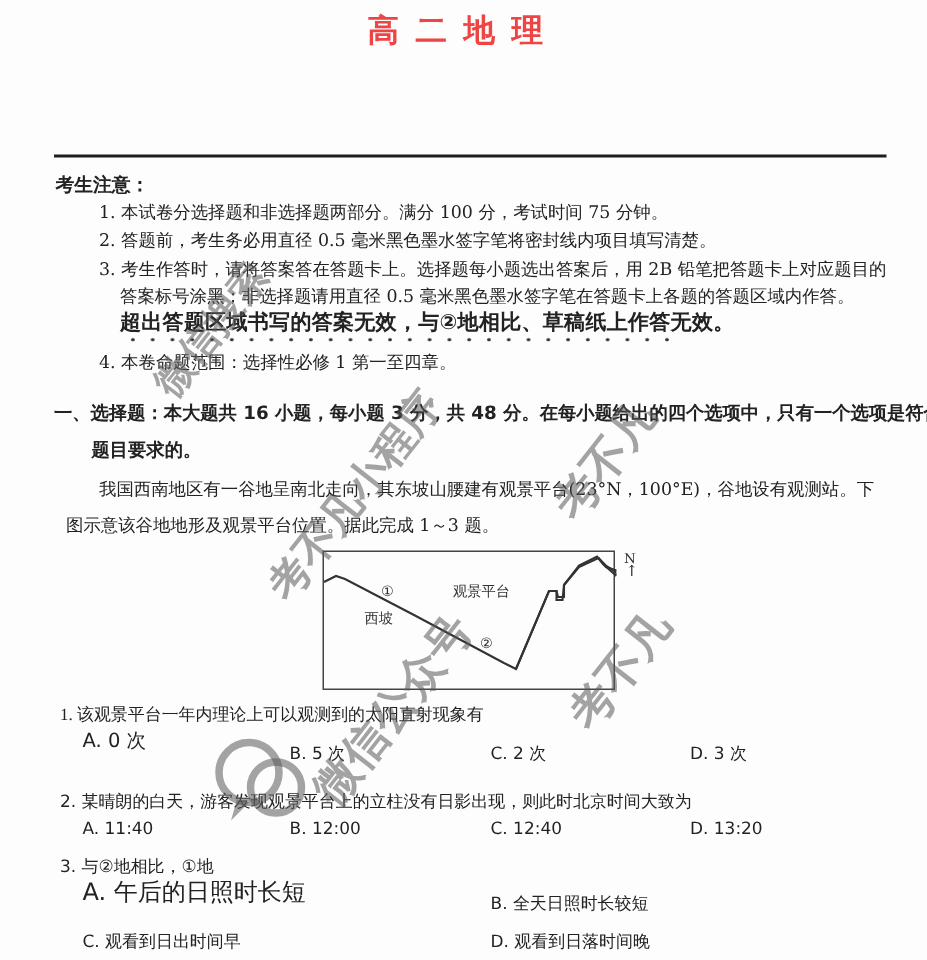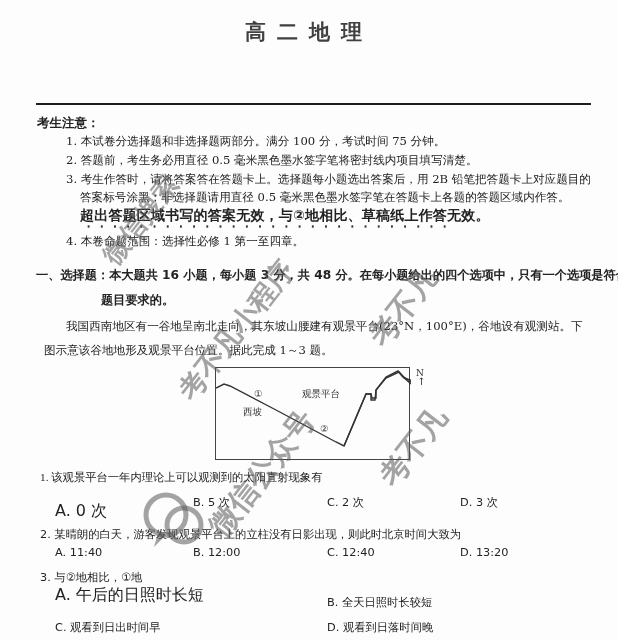--- a/index.html
+++ b/index.html
@@ -4,21 +4,21 @@
   <style>
     html, body { margin: 0; padding: 0; }
     body {
       width: 618px; height: 640px; overflow: hidden; position: relative;
       background: #fdfdfd; color: #222;
       font-family: "DejaVu Serif", "Liberation Serif", serif;
     }
     .title {
       position: absolute; top: 6px; left: 0; width: 618px; text-align: center;
       font-family: Liberation Mono, monospace; font-weight: bold;
-      font-size: 21px; letter-spacing: 11px; color: #404040; margin-top: 12px;
+      font-size: 21px; letter-spacing: 11px; color: #ef4444;
     }
     .rule {
       position: absolute; left: 36px; top: 103px; width: 555px; height: 2px; background: #1e1e1e;
     }
     .abs { position: absolute; white-space: nowrap; font-size: 11.6px; line-height: 14px; }
     .bold-sans { font-family: "DejaVu Sans", sans-serif; font-weight: bold; }
     .sans { font-family: "DejaVu Sans", sans-serif; }
     .emph { font-size: 14px; letter-spacing: 0.2px; }
     .dots { position:absolute; left: 66px; top: 224px; width: 380px; height: 3px;
       background-image: radial-gradient(circle, #333 1px, transparent 1.3px);
@@ -39,21 +39,21 @@
 <div class="abs bold-sans" style="left:37px; top:116px; font-size:12.5px;">考生注意：</div>
 <div class="abs" style="left:66px; top:134px;">1. 本试卷分选择题和非选择题两部分。满分 100 分，考试时间 75 分钟。</div>
 <div class="abs" style="left:66px; top:153px;">2. 答题前，考生务必用直径 0.5 毫米黑色墨水签字笔将密封线内项目填写清楚。</div>
 <div class="abs" style="left:66px; top:172px;">3. 考生作答时，请将答案答在答题卡上。选择题每小题选出答案后，用 2B 铅笔把答题卡上对应题目的</div>
 <div class="abs" style="left:80px; top:190px;">答案标号涂黑；非选择题请用直径 0.5 毫米黑色墨水签字笔在答题卡上各题的答题区域内作答。</div>
 <div class="abs bold-sans emph" style="left:80px; top:208px;">超出答题区域书写的答案无效，与②地相比、草稿纸上作答无效。</div>
 <div class="dots" style="left:82px; top:225px; width:372px;"></div>
 <div class="abs" style="left:66px; top:234px;">4. 本卷命题范围：选择性必修 1 第一至四章。</div>
 
 <div class="abs bold-sans" style="left:36px; top:268px; font-size:12.2px;">一、选择题：本大题共 16 小题，每小题 3 分，共 48 分。在每小题给出的四个选项中，只有一个选项是符合</div>
-<div class="abs bold-sans" style="left:61px; top:293px; font-size:12.2px;margin-left:40px;">题目要求的。</div>
+<div class="abs bold-sans" style="left:61px; top:293px; font-size:12.2px;">题目要求的。</div>
 
 <div class="abs" style="left:66px; top:319px;">我国西南地区有一谷地呈南北走向，其东坡山腰建有观景平台(23°N，100°E)，谷地设有观测站。下</div>
 <div class="abs" style="left:44px; top:343px;">图示意该谷地地形及观景平台位置。据此完成 1～3 题。</div>
 
 <div class="diagram">
   <svg width="195" height="93" viewBox="0 0 195 93">
     <polyline points="0,20 8,16 14,18 60,42 120,74 128,78 150,26 155,26 156,30 160,30 160,22 170,10 183,4 188,10 200,14" fill="none" stroke="#333" stroke-width="1.4"></polyline>
     <polyline points="183,4 188,9 194,13 200,22 206,32 208,36" fill="none" stroke="#333" stroke-width="1.2"></polyline>
   </svg>
   <svg width="195" height="93" viewBox="0 0 195 93" style="left:0;top:0;">
@@ -61,21 +61,21 @@
   </svg>
   <span class="diag-label" style="left:38px; top:20px;">①</span>
   <span class="diag-label" style="left:27px; top:38px;">西坡</span>
   <span class="diag-label" style="left:86px; top:20px;">观景平台</span>
   <span class="diag-label" style="left:104px; top:55px;">②</span>
   <span class="diag-label" style="left:200px; top:0px; font-size:9px;">N</span>
   <span style="position:absolute; left:201px; top:9px; font-size:10px; line-height:10px;">↑</span>
 </div>
 
 <div class="abs sans" style="left:40px; top:470px; font-size:11.3px;font-family:Liberation Serif, serif;">1. 该观景平台一年内理论上可以观测到的太阳直射现象有</div>
-<div class="abs sans" style="left:55px; top:504px; font-size:16px;">A. 0 次</div>
+<div class="abs sans" style="left:55px; top:488px; font-size:13px;">A. 0 次</div>
 <div class="abs sans" style="left:193px; top:496px; font-size:11.3px;">B. 5 次</div>
 <div class="abs sans" style="left:327px; top:496px; font-size:11.3px;">C. 2 次</div>
 <div class="abs sans" style="left:460px; top:496px; font-size:11.3px;">D. 3 次</div>
 
 <div class="abs sans" style="left:40px; top:528px; font-size:11.3px;">2. 某晴朗的白天，游客发现观景平台上的立柱没有日影出现，则此时北京时间大致为</div>
 <div class="abs sans" style="left:55px; top:546px; font-size:11.3px;">A. 11:40</div>
 <div class="abs sans" style="left:193px; top:546px; font-size:11.3px;text-align:center;">B. 12:00</div>
 <div class="abs sans" style="left:327px; top:546px; font-size:11.3px;">C. 12:40</div>
 <div class="abs sans" style="left:460px; top:546px; font-size:11.3px;">D. 13:20</div>
 

